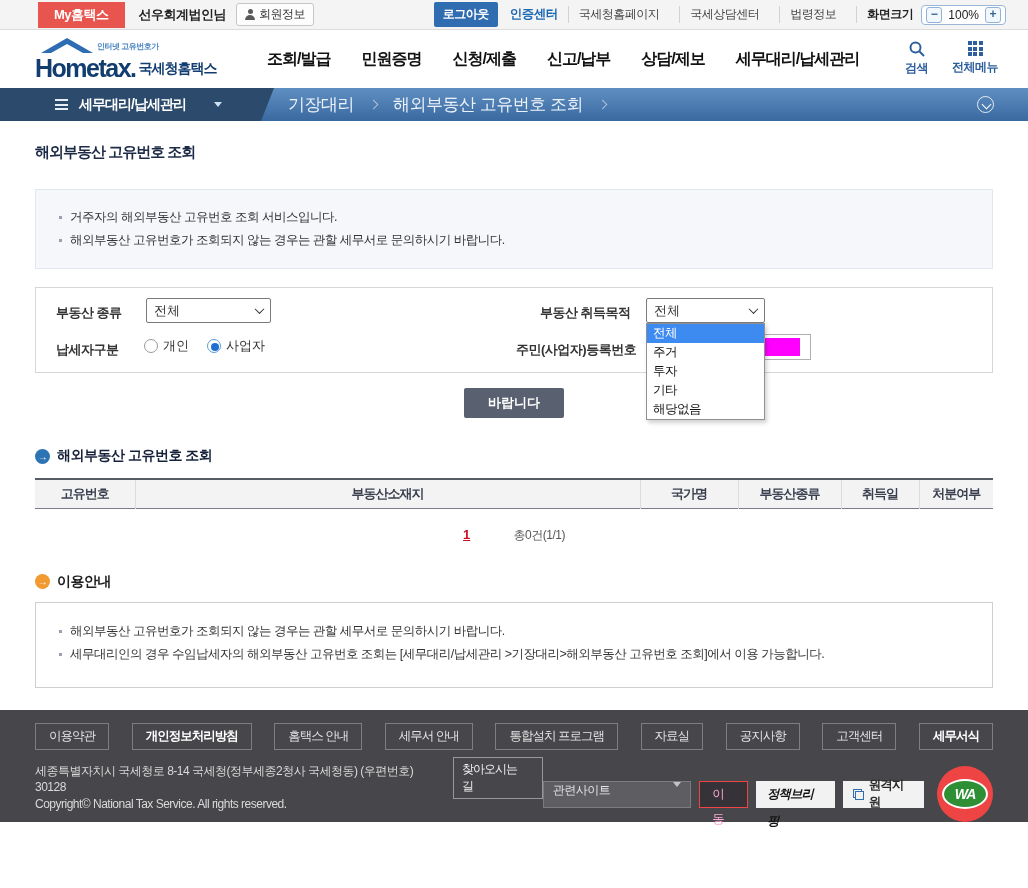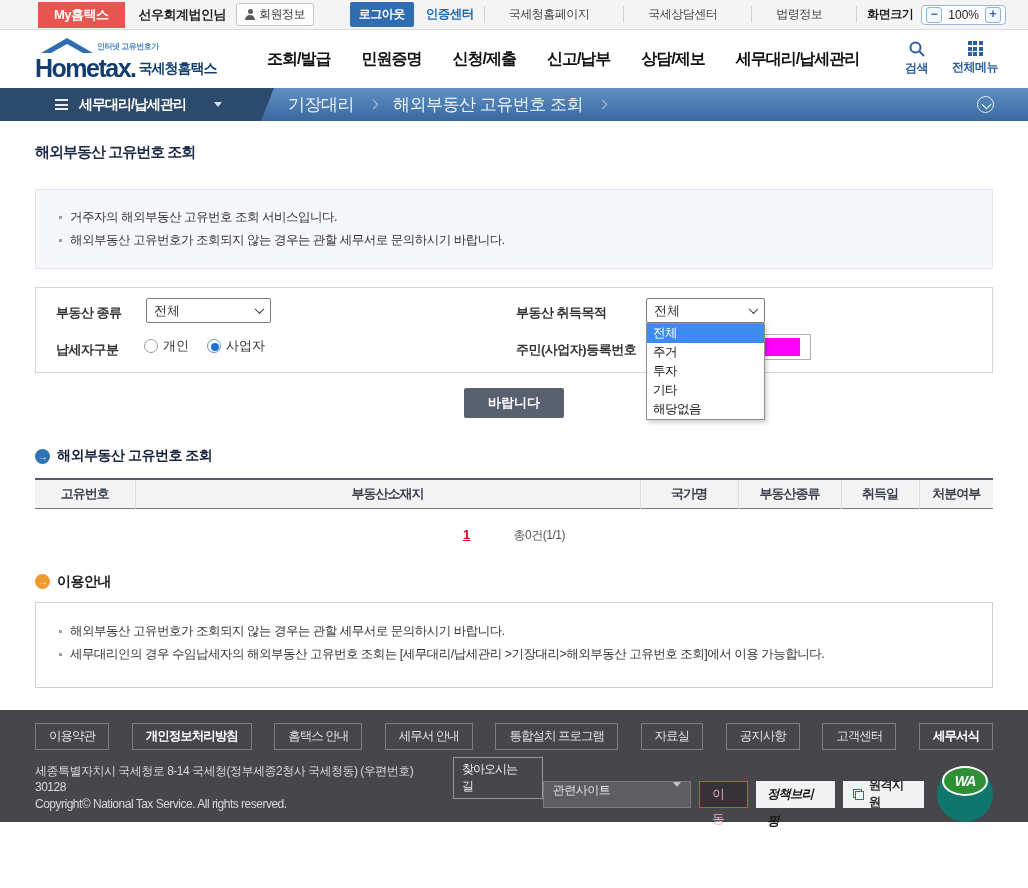--- a/index.html
+++ b/index.html
@@ -16,21 +16,21 @@
   .user-name { margin-left:14px; font-weight:bold; font-size:13px; color:#222; letter-spacing:-0.5px; }
   .btn-member { margin-left:10px; border:1px solid #c6c6c6; background:#fdfdfd; border-radius:3px;
     padding:2px 8px; display:flex; align-items:center; gap:4px; font-size:12px; color:#333; letter-spacing:-0.5px; }
   .ic-person { width:10px; height:11px; position:relative; display:inline-block; }
   .ic-person::before { content:""; position:absolute; left:2.5px; top:0; width:5px; height:5px; border-radius:50%; background:#5a5a5a; }
   .ic-person::after { content:""; position:absolute; left:0; top:5.5px; width:10px; height:5px; border-radius:5px 5px 0 0; background:#5a5a5a; }
   .util-right { margin-left:auto; display:flex; align-items:center; }
   .btn-logout { background:#2f6db0; color:#fff; padding:4px 9px; font-size:12px; font-weight:bold;
     border-radius:2px; letter-spacing:-0.5px; }
   .link-auth { color:#1a67b4; font-weight:bold; font-size:12.5px; margin-left:12px; letter-spacing:-0.5px; }
-  .util-link { color:#444; padding:0 24px; border-left:1px solid #d2d2d2; margin-left:10px; letter-spacing:-0.5px; }
+  .util-link { color:#444; padding:0 10px; border-left:1px solid #d2d2d2; margin-left:10px; letter-spacing:-0.5px; }
   .util-link:first-of-type { }
   .screen-label { font-weight:bold; color:#222; border-left:1px solid #d2d2d2; padding-left:10px; margin-left:10px; letter-spacing:-0.5px; }
   .zoom-ctl { display:flex; align-items:center; border:1px solid #9ab7d9; border-radius:4px;
     background:#fff; padding:1px 4px; gap:6px; margin-left:8px; }
   .zoom-btn { width:16px; height:16px; border:1px solid #8fb4dc; border-radius:3px; background:#f2f7fc;
     color:#35639a; line-height:13px; text-align:center; font-size:12px; font-weight:bold; }
   .zoom-val { font-size:12px; color:#222;text-align:center; }
 
   
   .header { height:58px; display:flex; align-items:center; padding:0 30px 0 35px; background:#fff; }
@@ -136,22 +136,22 @@
     border-top:5px solid #c3c3c8; }
   .btn-go { height:27px; background:#353338; color:#f9a8d4; border:1px solid #ef4444; font-size:12.5px;
     padding:0 12px; letter-spacing:-1px; line-height:25px; }
   .btn-policy { height:27px; background:#f2f2f2; color:#141414; font-size:12.5px; font-weight:bold;
     padding:0 11px; border:0; font-style:italic; letter-spacing:-1px; line-height:27px; }
   .btn-remote { height:27px; background:#f2f2f2; color:#2b2b2b; font-size:12.5px; font-weight:bold;
     padding:0 10px; display:flex; align-items:center; gap:5px; letter-spacing:-1px; }
   .ic-remote { width:11px; height:11px; position:relative; flex:none; }
   .ic-remote::before { content:""; position:absolute; left:0; top:0; width:7px; height:7px; border:1.5px solid #2f6db0; }
   .ic-remote::after { content:""; position:absolute; right:0; bottom:0; width:7px; height:7px; border:1.5px solid #2f6db0; background:#f2f2f2; }
-  .wa-seal { width:56px; height:56px; border-radius:50%; background:#0f766e; margin-left:5px;
-    display:flex; justify-content:center; flex:none; }
+  .wa-seal { width:56px; height:56px; border-radius:50%; background:#ef4444; margin-left:5px;
+    display:flex; align-items:center; justify-content:center; flex:none; }
   .wa-inner { width:46px; height:30px; border-radius:50%; background:#2f8f35; border:2px solid #fff;
     color:#fff; font-weight:bold; font-style:italic; font-size:14px; display:flex;
     align-items:center; justify-content:center; letter-spacing:-1px; }
 </style>
 </head>
 <body>
 
 <div class="utilbar">
   <a class="btn-myhometax">My홈택스</a>
   <span class="user-name">선우회계법인님</span>
@@ -244,21 +244,21 @@
     <p class="bullet" style="margin:0">해외부동산 고유번호가 조회되지 않는 경우는 관할 세무서로 문의하시기 바랍니다.</p>
   </div>
 
   <div class="form-box">
     <span class="flabel" style="left:20px; top:16px;">부동산 종류</span>
     <div class="sel" style="left:110px; top:10px; width:125px;">
       <span>전체</span>
       <span class="sel-chev"></span>
     </div>
 
-    <span class="flabel" style="left:480px; top:16px;">부동산 취득목적</span>
+    <span class="flabel" style="left:504px; top:16px;">부동산 취득목적</span>
     <div class="sel" style="left:610px; top:10px; width:119px;">
       <span>전체</span>
       <span class="sel-chev"></span>
     </div>
 
     <span class="flabel" style="left:20px; top:53px;">납세자구분</span>
     <div class="radio-group" style="left:108px; top:49px;">
       <a class="radio">
         <span class="rdot"></span>
         <span>개인</span>

